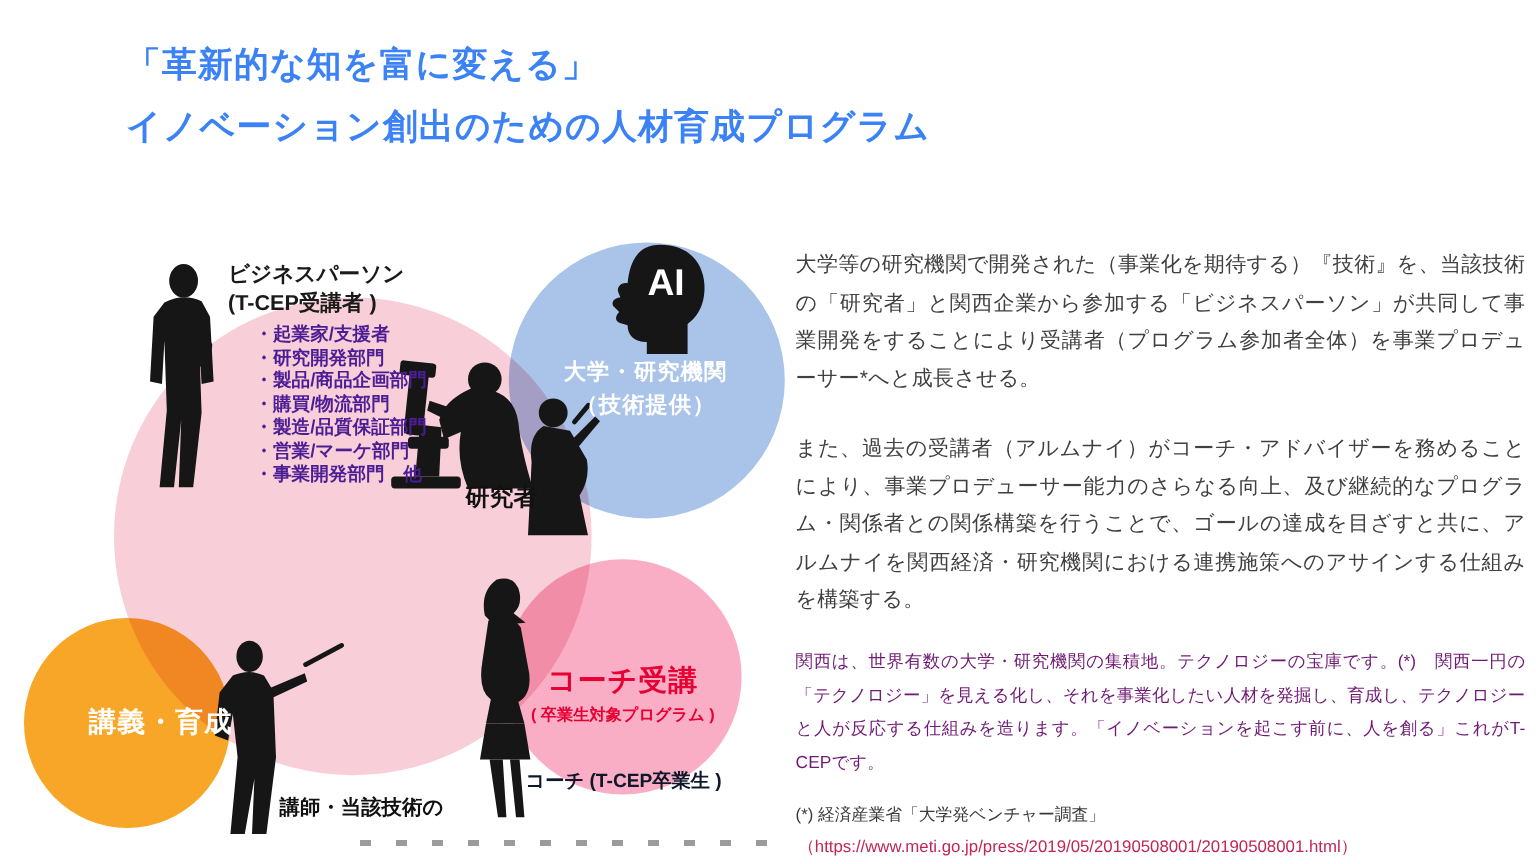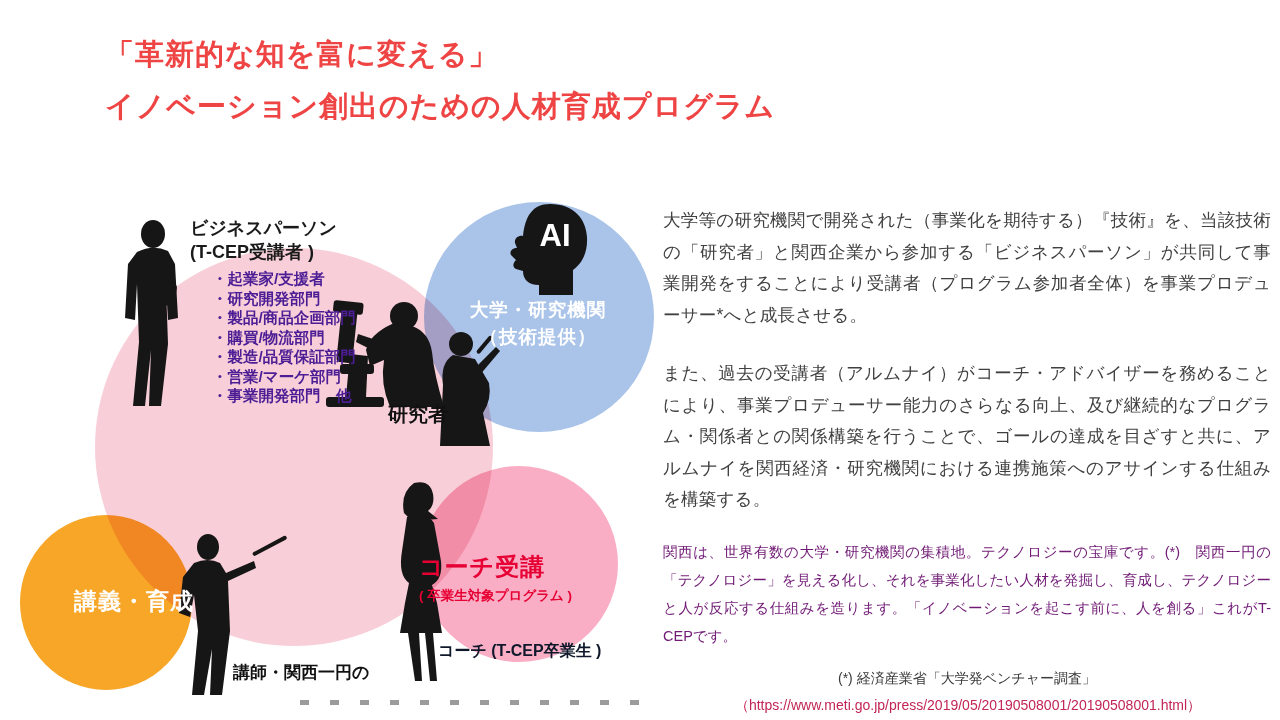--- a/index.html
+++ b/index.html
@@ -6,54 +6,54 @@
   body{
     width:1280px;height:720px;position:relative;overflow:hidden;
     background:#ffffff;
     font-family:"Liberation Sans","DejaVu Sans",sans-serif;
     color:#404040;cursor:default;
   }
   .abs{position:absolute;}
   
   .slide-title{
     left:105px;top:28px;width:860px;
-    font-size:29px;font-weight:700;color:#ef4444;
+    font-size:29px;font-weight:700;color:#3b82f6;
     line-height:52px;letter-spacing:1px;
   }
   
   .circle{position:absolute;border-radius:50%;mix-blend-mode:multiply;}
   .c-tcep  {left:95px; top:248px;width:398px;height:398px;background:#f8cfd8;}
   .c-univ  {left:424px;top:202px;width:230px;height:230px;background:#a9c3e9;}
   .c-lect  {left:20px; top:515px;width:172px;height:175px;background:#f7a628;}
   .c-coach {left:420px;top:466px;width:198px;height:196px;background:#f9aec5;}
   
   .biz-title{left:190px;top:216px;font-size:18px;font-weight:700;color:#1a1a1a;line-height:24px;}
   .dept-list{left:212px;top:269px;font-size:15.5px;font-weight:700;color:#4c1d95;line-height:19.5px;}
   .univ-label{left:440px;top:296px;width:196px;text-align:center;
     font-size:18.5px;font-weight:700;color:#ffffff;line-height:27px;letter-spacing:1px;}
   .researcher-label{left:388px;top:401px;font-size:20px;font-weight:700;color:#111111;}
   .tcep-label{left:229px;top:416px;font-size:30px;font-weight:700;color:#e60033;letter-spacing:1px;}
   .lect-label{left:22px;top:586px;width:168px;text-align:center;
     font-size:23px;font-weight:700;color:#ffffff;letter-spacing:1px;margin-left:28px;}
-  .coach-course{left:419px;top:551px;width:200px;color:#e60033;}
+  .coach-course{left:419px;top:551px;width:200px;text-align:center;color:#e60033;}
   .coach-course .main{font-size:24px;font-weight:700;letter-spacing:1px;}
   .coach-course .sub{font-size:13.5px;font-weight:700;margin-top:4px;}
   .lecturer-label{left:233px;top:661px;font-size:17px;font-weight:700;color:#111111;}
   .coach-label{left:438px;top:641px;font-size:16px;font-weight:700;color:#0f172a;}
   
   .sil{position:absolute;}
   .sil svg{display:block;width:100%;height:100%;}
   .sil path,.sil ellipse,.sil circle,.sil rect,.sil polygon{fill:#161616;}
   
   .desc{left:663px;top:205px;width:608px;}
   .desc p{margin:0;text-align:justify;}
   .desc .para{font-size:17.5px;line-height:31.5px;color:#404040;letter-spacing:0.2px;}
   .desc .para + .para{margin-top:27px;}
   .desc .para-small{font-size:14.5px;line-height:28px;color:#701a75;margin-top:22px;}
-  .footnote{margin-top:15px;font-size:14px;line-height:27px;color:#3a3a3a;text-align:center;}
+  .footnote{margin-top:15px;font-size:14px;line-height:27px;color:#3a3a3a;}
   .footnote a{color:#c22556;text-decoration:none;}
   
   .clipped-remnant{
     left:300px;top:700px;width:345px;height:5px;opacity:.55;
     background:repeating-linear-gradient(90deg,#4a4a4a 0 9px,transparent 9px 30px);
   }
 </style>
 </head>
 <body>
 
@@ -149,21 +149,21 @@
   <div class="abs researcher-label">研究者</div>
 
 
   <div class="abs lect-label">講義・育成</div>
 
   <div class="abs coach-course">
     <div class="main">コーチ受講</div>
     <div class="sub">( 卒業生対象プログラム )</div>
   </div>
 
-  <div class="abs lecturer-label">講師・関西一円の</div>
+  <div class="abs lecturer-label">講師・当該技術の</div>
 
   <div class="abs coach-label">コーチ (T-CEP卒業生 )</div>
 
   <div class="abs clipped-remnant"></div>
 </section>
 
 <section class="abs desc">
   <p class="para">大学等の研究機関で開発された（事業化を期待する）『技術』を、当該技術の「研究者」と関西企業から参加する「ビジネスパーソン」が共同して事業開発をすることにより受講者（プログラム参加者全体）を事業プロデューサー*へと成長させる。</p>
   <p class="para">また、過去の受講者（アルムナイ）がコーチ・アドバイザーを務めることにより、事業プロデューサー能力のさらなる向上、及び継続的なプログラム・関係者との関係構築を行うことで、ゴールの達成を目ざすと共に、アルムナイを関西経済・研究機関における連携施策へのアサインする仕組みを構築する。</p>
   <p class="para-small">関西は、世界有数の大学・研究機関の集積地。テクノロジーの宝庫です。(*)　関西一円の「テクノロジー」を見える化し、それを事業化したい人材を発掘し、育成し、テクノロジーと人が反応する仕組みを造ります。「イノベーションを起こす前に、人を創る」これがT-CEPです。</p>

